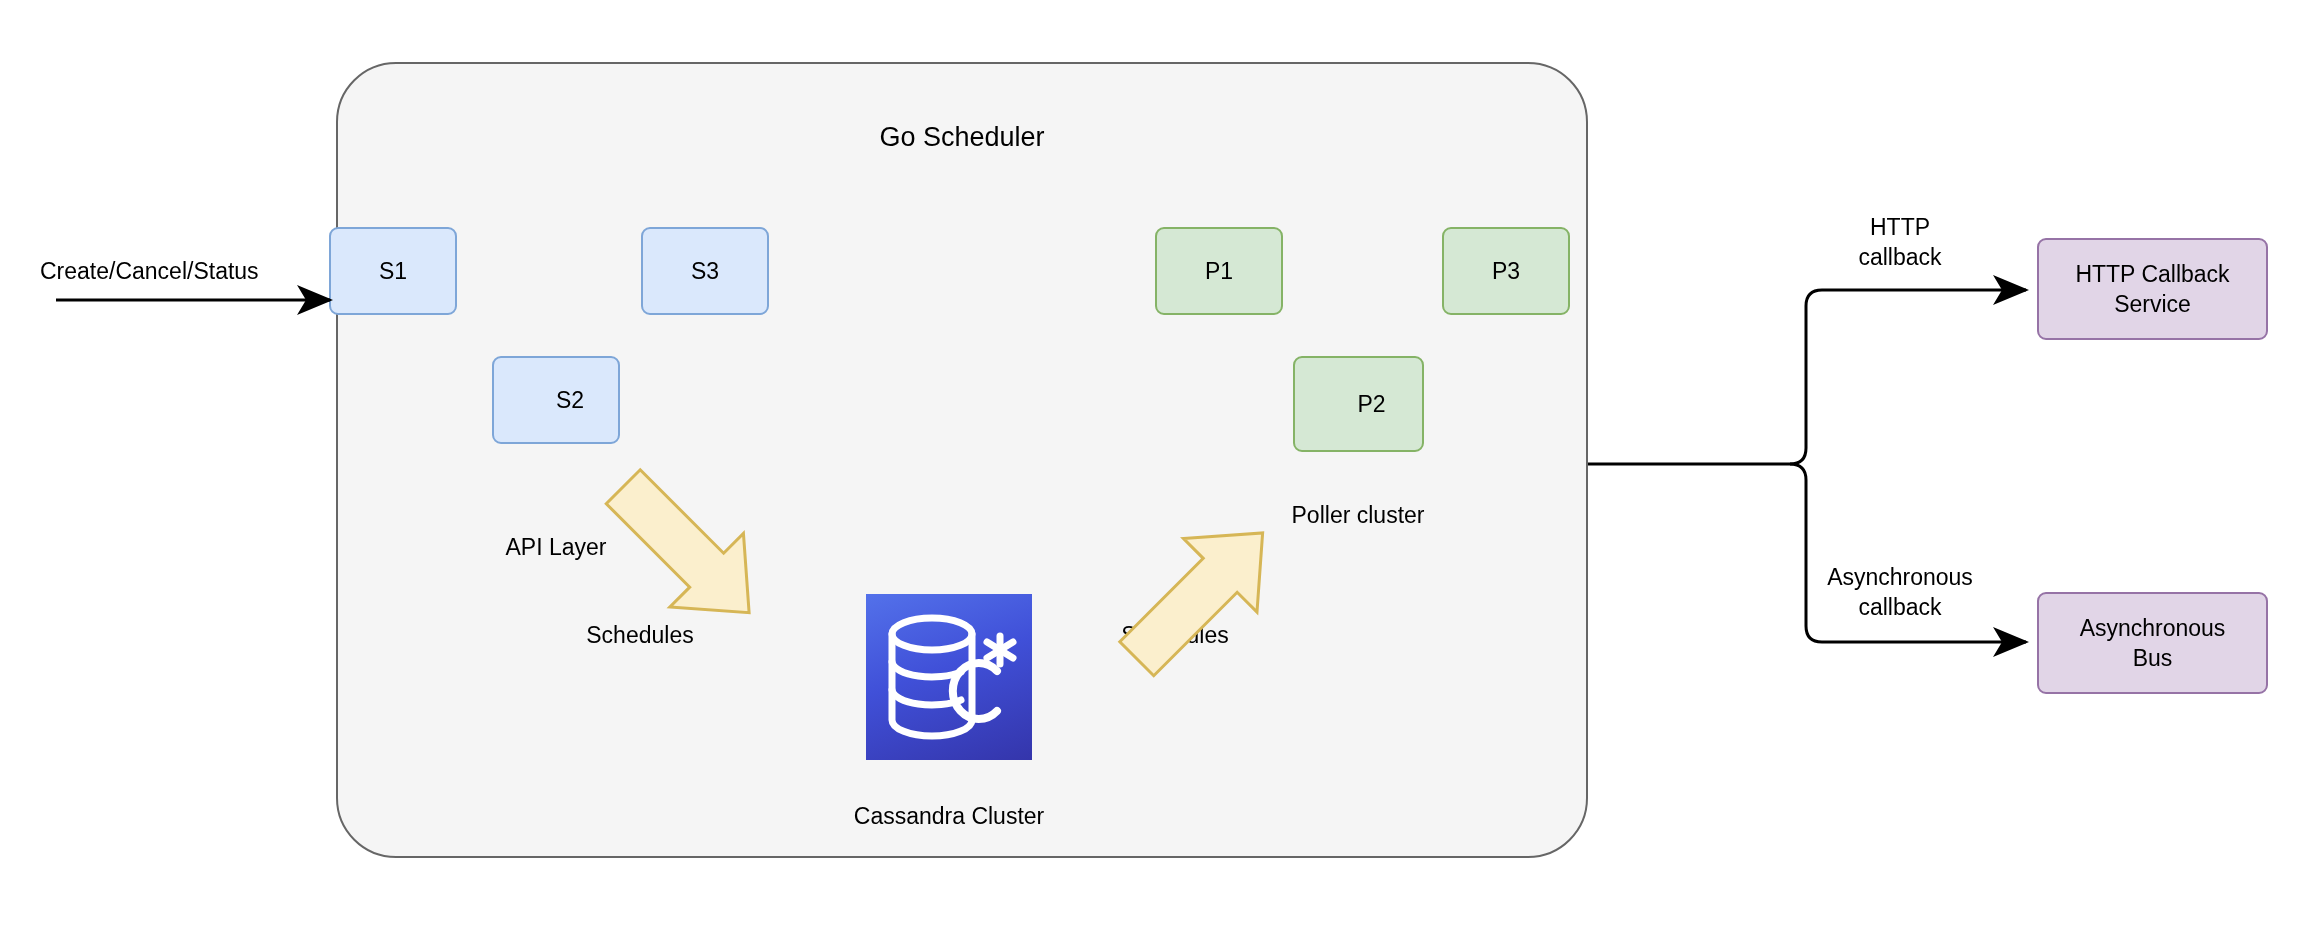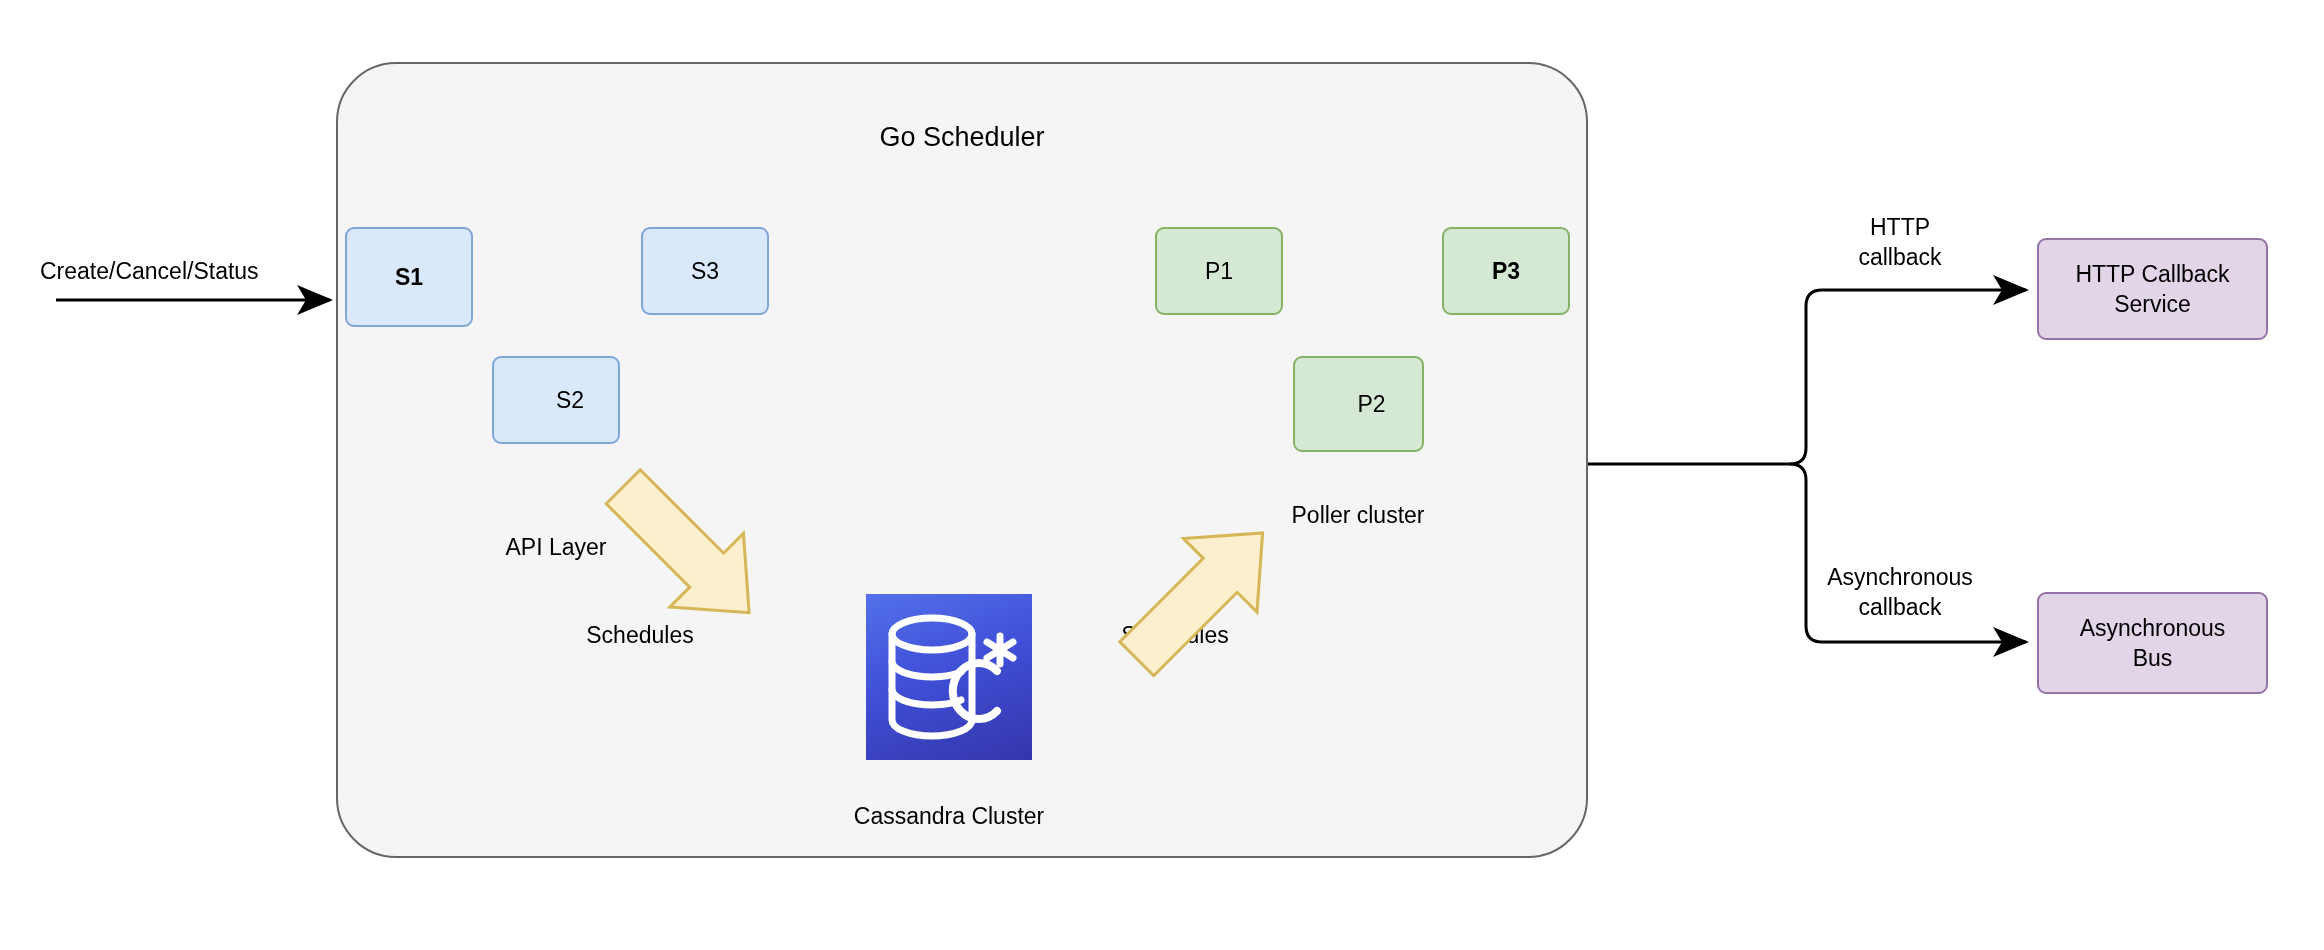--- a/index.html
+++ b/index.html
@@ -99,38 +99,38 @@
 </head>
 <body>
 
 <div id="canvas">
 
   <div class="abs scheduler-container"></div>
   <div class="abs caption" style="left:40px; top:256px; width:330px; text-align:left;">Create/Cancel/Status</div>
 
   <div class="abs scheduler-title">Go Scheduler</div>
 
-  <div class="abs node node-blue" style="left:345px; top:227px; width:128px; height:100px;font-weight:bold;">
+  <div class="abs node node-blue" style="left:329px; top:227px; width:128px; height:88px;">
     <span>S1</span>
   </div>
   <div class="abs node node-blue" style="left:492px; top:356px; width:128px; height:88px;padding-left:28px;">
     <span>S2</span>
   </div>
   <div class="abs node node-blue" style="left:641px; top:227px; width:128px; height:88px;">
     <span>S3</span>
   </div>
   <div class="abs caption" style="left:426px; top:500px; width:260px;margin-top:32px;">API Layer</div>
 
   <div class="abs node node-green" style="left:1155px; top:227px; width:128px; height:88px;">
     <span>P1</span>
   </div>
   <div class="abs node node-green" style="left:1293px; top:356px; width:131px; height:96px;padding-left:26px;">
     <span>P2</span>
   </div>
-  <div class="abs node node-green" style="left:1442px; top:227px; width:128px; height:88px;font-weight:bold;">
+  <div class="abs node node-green" style="left:1442px; top:227px; width:128px; height:88px;">
     <span>P3</span>
   </div>
   <div class="abs caption" style="left:1228px; top:500px; width:260px;">Poller cluster</div>
 
   <div class="abs cassandra-tile">
     <svg width="166" height="166" viewBox="0 0 166 166" aria-hidden="true">
       <g fill="none" stroke="#ffffff" stroke-width="7" stroke-linecap="round">
 
         <ellipse cx="66" cy="40" rx="40" ry="16"></ellipse>
         <path d="M26 40 V126 A40 16 0 0 0 106 126 V40"></path>

